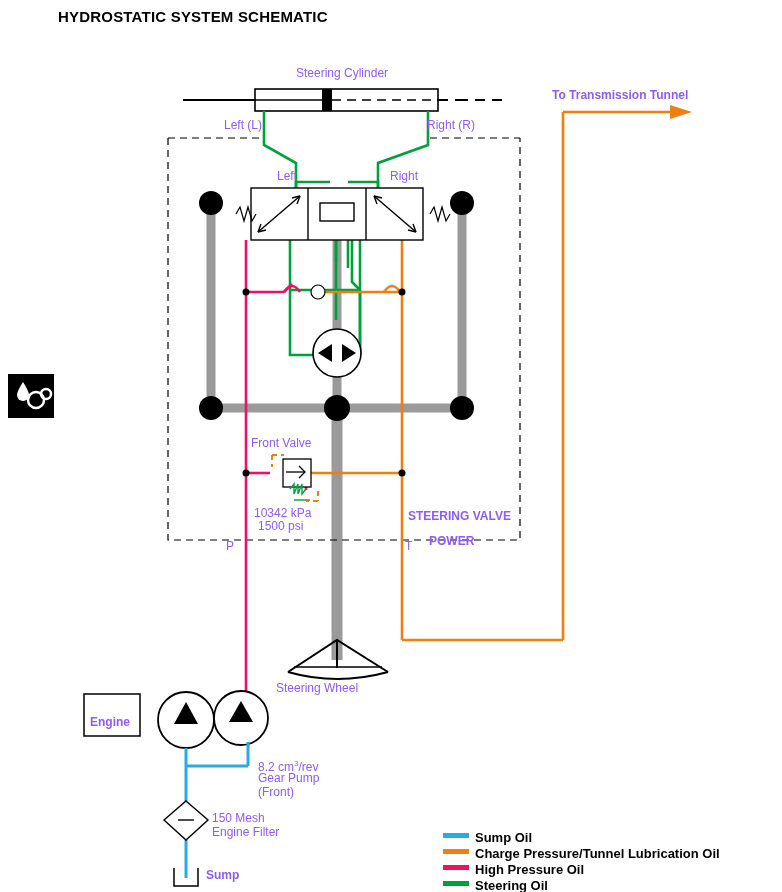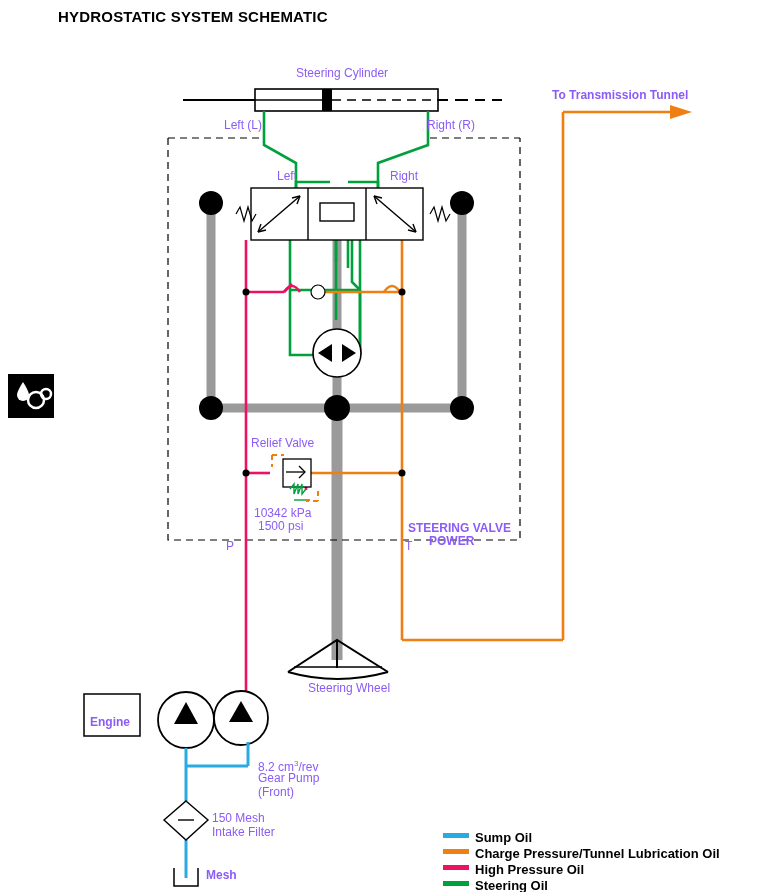--- a/index.html
+++ b/index.html
@@ -263,39 +263,39 @@
     </g>
 
   </svg>
 
   <div class="lbl" style="left:296px; top:67px;">Steering Cylinder</div>
   <div class="lbl lbl-bold" style="left:552px; top:89px;">To Transmission Tunnel</div>
   <div class="lbl" style="left:224px; top:119px;">Left (L)</div>
   <div class="lbl" style="left:427px; top:119px;">Right (R)</div>
   <div class="lbl" style="left:277px; top:170px;text-align:right;">Left</div>
   <div class="lbl" style="left:390px; top:170px;">Right</div>
-  <div class="lbl" style="left:251px; top:437px;">Relief Valve</div>
+  <div class="lbl" style="left:251px; top:437px;">Front Valve</div>
   <div class="lbl" style="left:254px; top:507px;">10342 kPa</div>
   <div class="lbl" style="left:258px; top:520px;">1500 psi</div>
   <div class="lbl lbl-bold" style="left:429px; top:495px;margin-top:40px;">POWER</div>
-  <div class="lbl lbl-bold" style="left:408px; top:510px;margin-top:12px;">STEERING VALVE</div>
+  <div class="lbl lbl-bold" style="left:408px; top:510px;">STEERING VALVE</div>
   <div class="lbl" style="left:226px; top:540px;">P</div>
   <div class="lbl" style="left:405px; top:540px;">T</div>
-  <div class="lbl" style="left:308px; top:682px;">Steering Wheel</div>
+  <div class="lbl" style="left:276px; top:682px;">Steering Wheel</div>
   <div class="lbl lbl-bold" style="left:90px; top:716px;">Engine</div>
 
   <div class="lbl" style="left:258px; top:757px;">
     <span>8.2 cm</span><sup>3</sup><span>/rev</span>
   </div>
   <div class="lbl" style="left:258px; top:772px;">Gear Pump</div>
   <div class="lbl" style="left:258px; top:786px;">(Front)</div>
 
   <div class="lbl" style="left:212px; top:812px;">150 Mesh</div>
-  <div class="lbl" style="left:212px; top:826px;">Intake Filter</div>
-  <div class="lbl lbl-bold" style="left:206px; top:869px;">Mesh</div>
+  <div class="lbl" style="left:212px; top:826px;">Engine Filter</div>
+  <div class="lbl lbl-bold" style="left:206px; top:869px;">Sump</div>
 
   <div id="legend">
     <div class="legend-row" style="left:443px; top:830px;">
       <div class="legend-swatch" style="background:#29ABE2;"></div>
       <div class="legend-text">Sump Oil</div>
     </div>
     <div class="legend-row" style="left:443px; top:846px;">
       <div class="legend-swatch" style="background:#F07F13;"></div>
       <div class="legend-text">Charge Pressure/Tunnel Lubrication Oil</div>
     </div>

